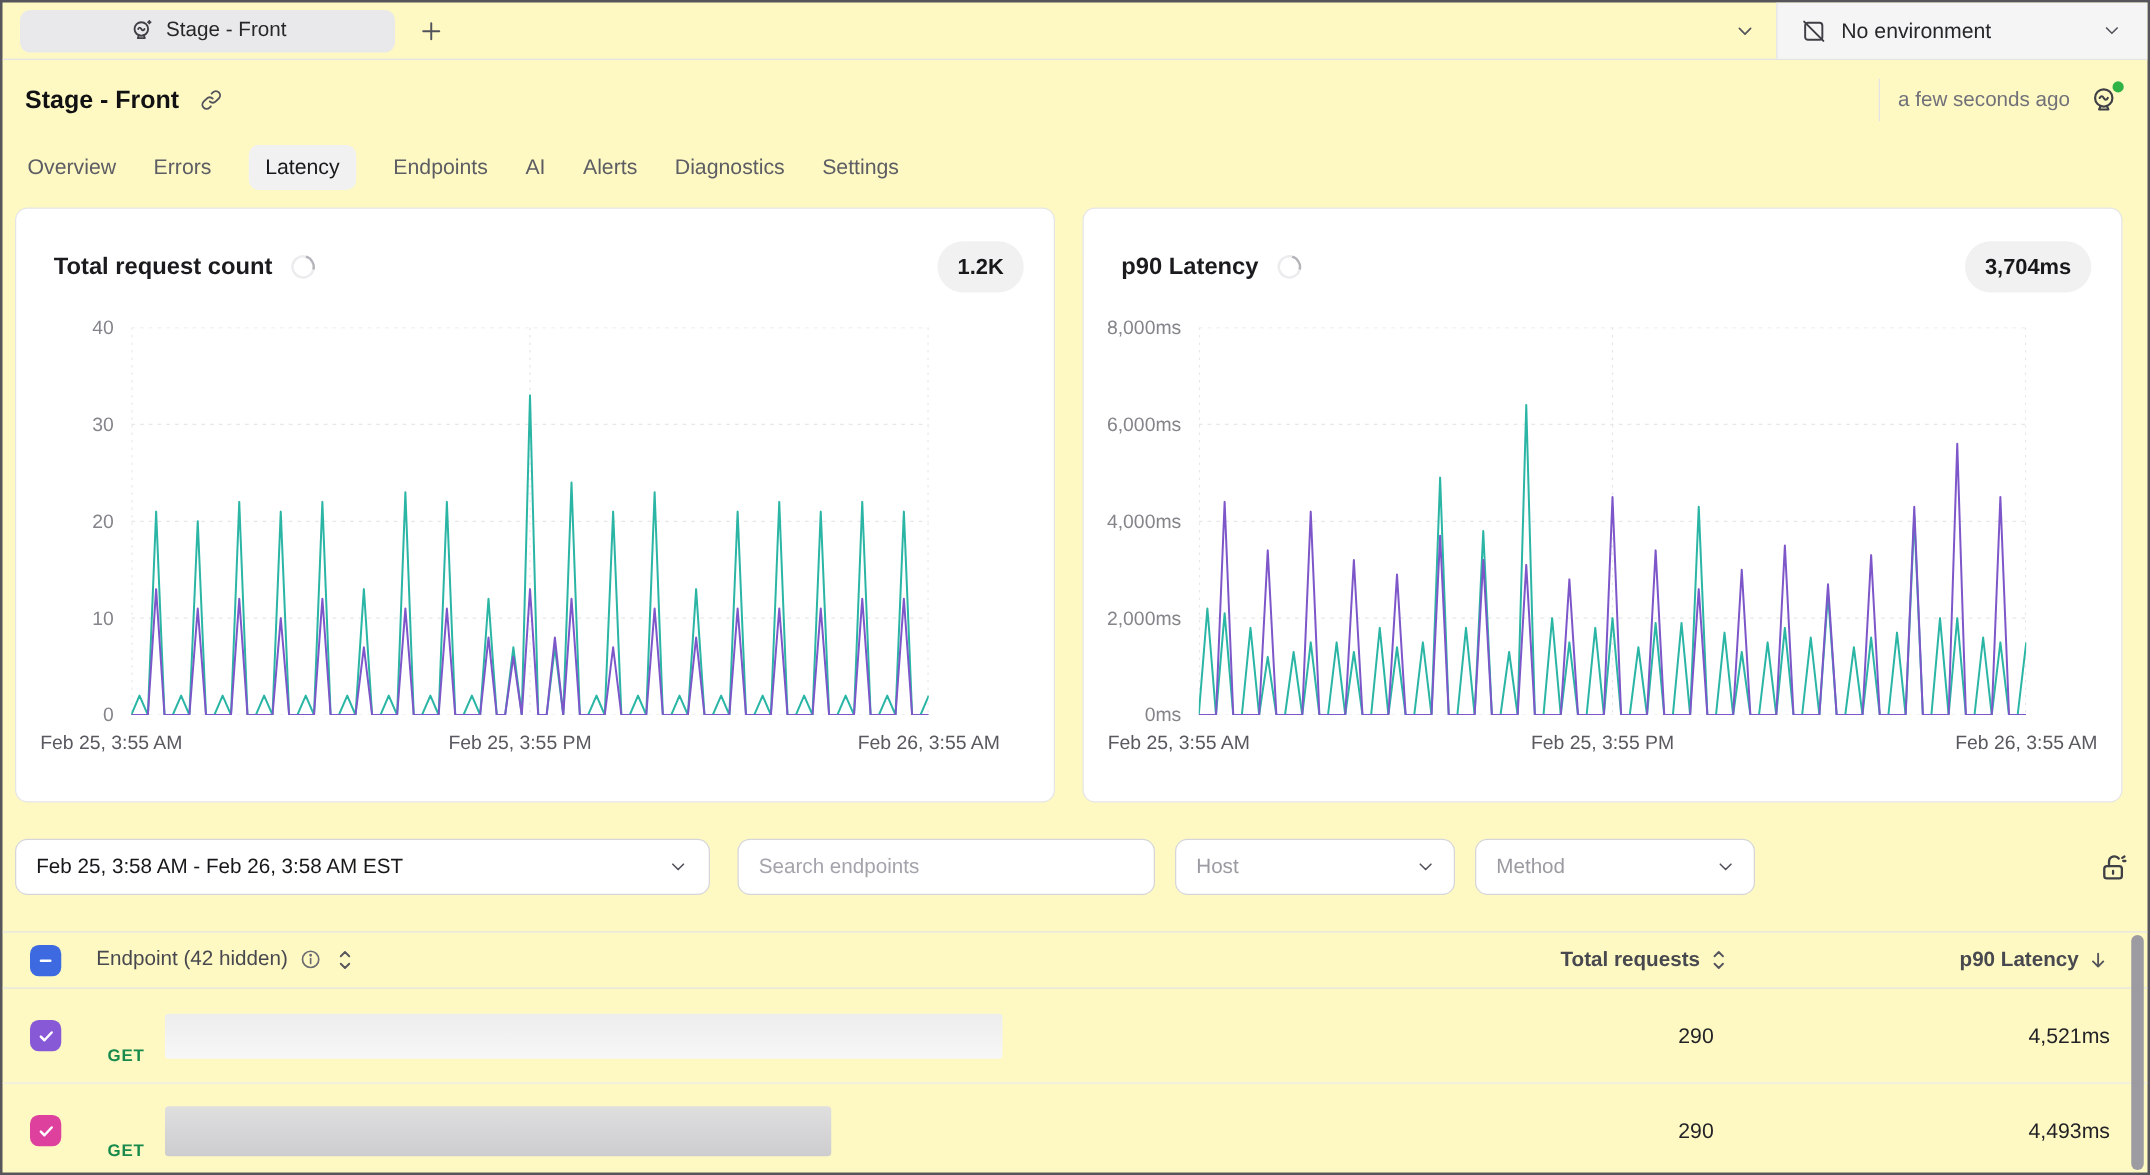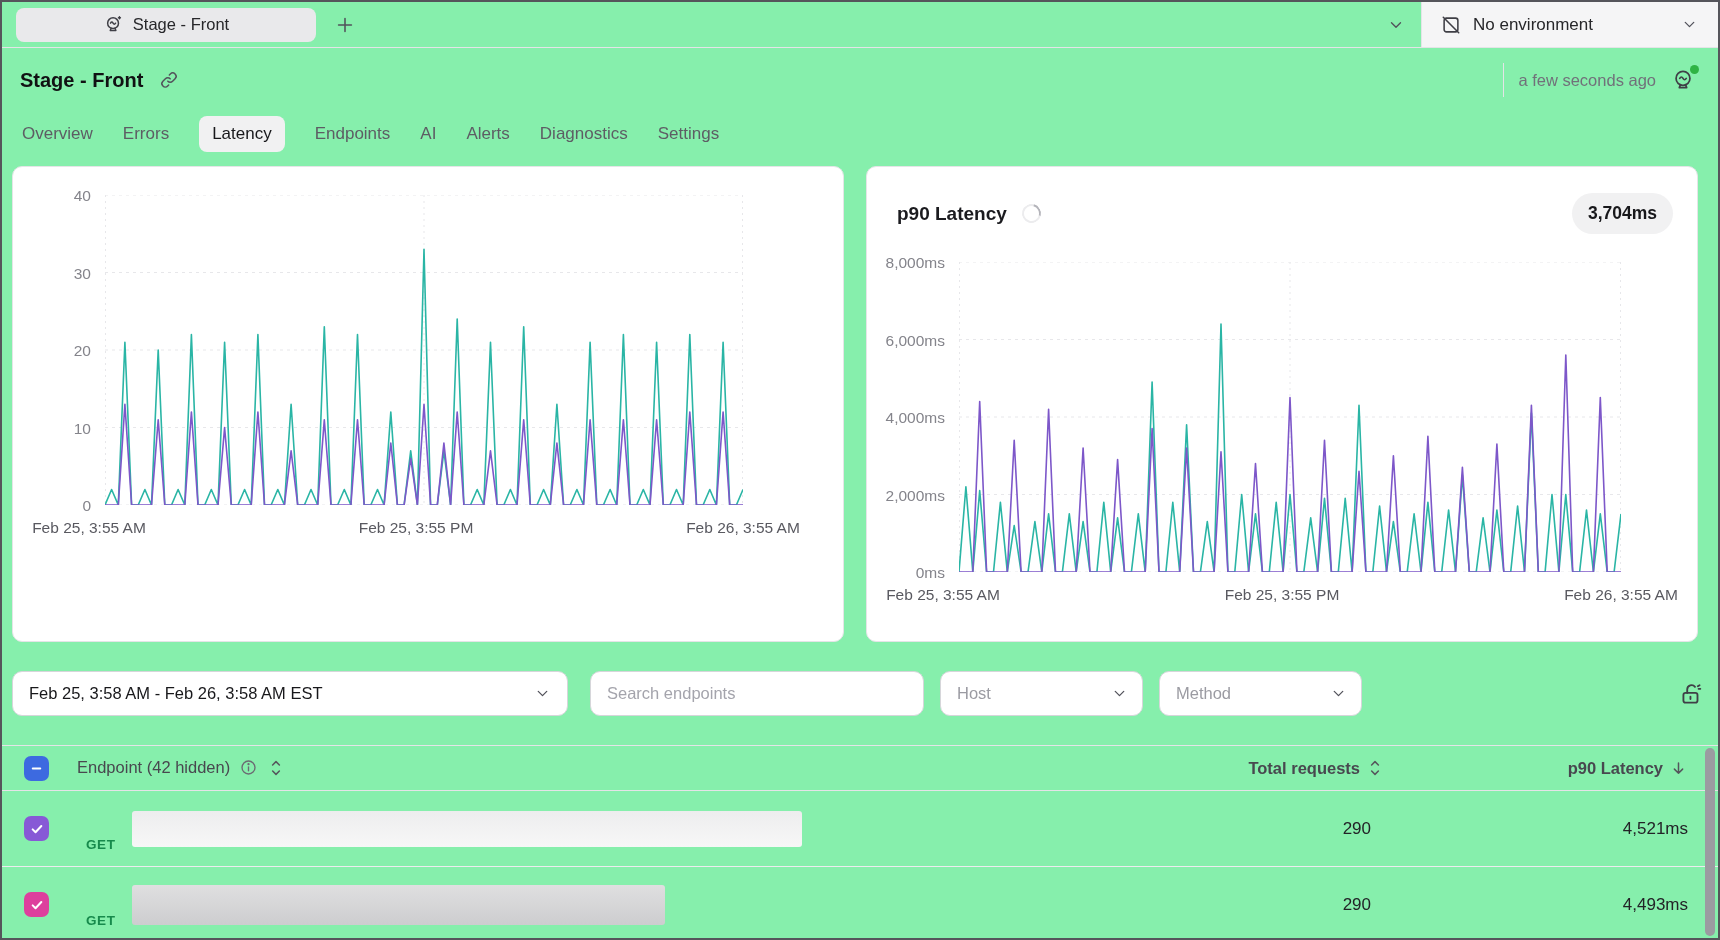--- a/index.html
+++ b/index.html
@@ -1,18 +1,18 @@
 <!DOCTYPE html>
 <html><head>
 <meta charset="utf-8">
 <style>
   * { margin:0; padding:0; box-sizing:border-box; }
   html,body { background:#fff; }
   body { font-family:"Liberation Sans", sans-serif; color:#18181b; }
-  .frame { position:relative; width:1720px; height:940px; border:2px solid #55555b; background:#86efac; overflow:hidden; }
+  .frame { position:relative; width:1720px; height:940px; border:2px solid #55555b; background:#fef9c3; overflow:hidden; }
 
   
   .topbar { height:46px; display:flex; align-items:center; padding-left:14px; border-bottom:1px solid #e4e4e7; }
   .tab-pill { width:300px; height:34px; background:#e9e9eb; border-radius:8px; display:flex; align-items:center; justify-content:center; gap:9px; font-size:16.5px; color:#27272a; cursor:default; }
   .icon { display:inline-flex; align-items:center; justify-content:center; color:#3f3f46; }
   .icon svg { display:block; }
   .plus-btn { margin-left:18px; color:#52525b; background:none; border:none; display:flex; cursor:pointer; }
   .spacer { flex:1; }
   .collapse-chev { margin-right:16px; color:#52525b; background:none; border:none; display:flex; cursor:pointer; }
   .env-box { height:45px; align-self:stretch; border-left:1px solid #e4e4e7; background:#f5f5f6; display:flex; align-items:center; gap:11px; padding:0 20px 0 18px; min-width:297px; cursor:pointer; }
@@ -49,21 +49,21 @@
   .chart[data-variant="right"] .xlabels { right:76px; }
   .xlabels span { position:absolute; top:8px; transform:translateX(-50%); font-size:15.5px; color:#595960; white-space:nowrap; }
 
   
   .filters { display:flex; align-items:center; margin-top:29px; padding-left:10px; padding-right:14px; }
   .control { height:45px; border:1px solid #d6d6da; border-radius:10px; display:flex; align-items:center; background:#fff;text-align:right; }
   .date-select { width:556px; padding:0 16px; justify-content:space-between; cursor:pointer; }
   .date-select .val { font-size:16.5px; color:#18181b; }
   .search-input { width:334px; margin-left:22px; padding:0 16px; font-size:16.5px; font-family:inherit; color:#18181b; border:1px solid #d6d6da; border-radius:10px; height:45px; }
   .search-input::placeholder { color:#a4a4ac; }
-  .mini-select { width:203px; margin-left:16px; padding:0 14px 0 16px; justify-content:space-between; cursor:pointer; }
+  .mini-select { width:224px; margin-left:16px; padding:0 14px 0 16px; justify-content:space-between; cursor:pointer; }
   .mini-select .val { font-size:16.5px; color:#9b9ba2; }
   .unlock-btn { margin-left:auto; color:#3f3f46; background:none; border:none; display:flex; cursor:pointer; }
 
   
   .tbl { margin-top:29px; }
   .thead { position:relative; height:46px; border-top:1px solid #e4e4e7; border-bottom:1px solid #e4e4e7; display:flex; align-items:center; padding-left:22px; }
   .cb { width:25px; height:25px; border-radius:7px; display:flex; align-items:center; justify-content:center; flex:none; cursor:pointer; }
   .th-endpoint { margin-left:28px; font-size:16.5px; font-weight:400; color:#48484f; display:flex; align-items:flex-start; gap:9px; cursor:pointer; }
   .th-right { position:absolute; display:flex; align-items:center; gap:6px; font-size:16.5px; font-weight:700; color:#48484f; cursor:pointer; }
   .th-requests { right:334px; }
@@ -149,20 +149,25 @@
     <button class="nav-tab active">Latency</button>
     <button class="nav-tab">Endpoints</button>
     <button class="nav-tab">AI</button>
     <button class="nav-tab">Alerts</button>
     <button class="nav-tab">Diagnostics</button>
     <button class="nav-tab">Settings</button>
   </nav>
 
   <div class="cards">
     <section class="card">
+      <div class="card-head">
+        <span class="card-title">Total request count</span>
+        <span class="spinner"></span>
+        <span class="badge">1.2K</span>
+      </div>
       <div class="chart" data-variant="left">
         <div class="ylabels">
             <span style="bottom: -10px;">0</span>
             <span style="bottom: 67.5px;">10</span>
             <span style="bottom: 145px;">20</span>
             <span style="bottom: 222.5px;">30</span>
             <span style="bottom: 300px;">40</span>
           </div>
         <div class="plot"><svg width="100%" height="100%" viewBox="0 0 638 310" preserveAspectRatio="none">
               <line x1="0" y1="310.0" x2="638" y2="310.0" stroke="#e7e7ea" stroke-dasharray="3,4" vector-effect="non-scaling-stroke"></line>

